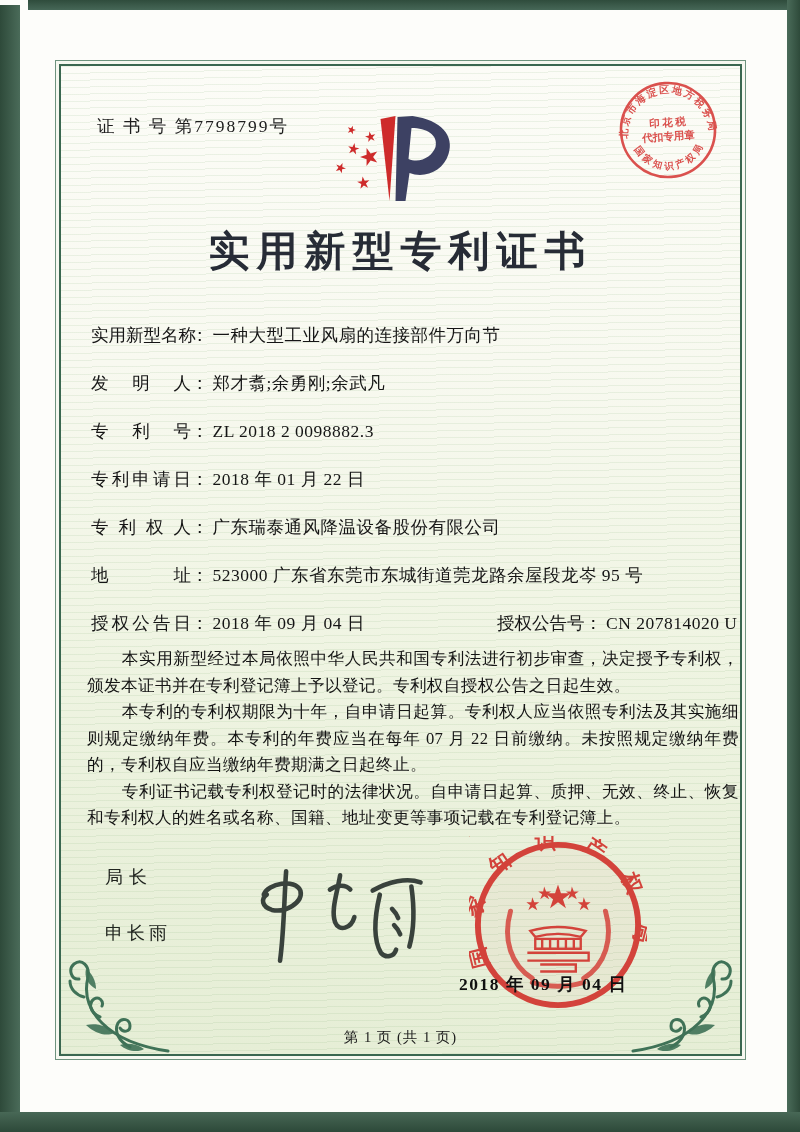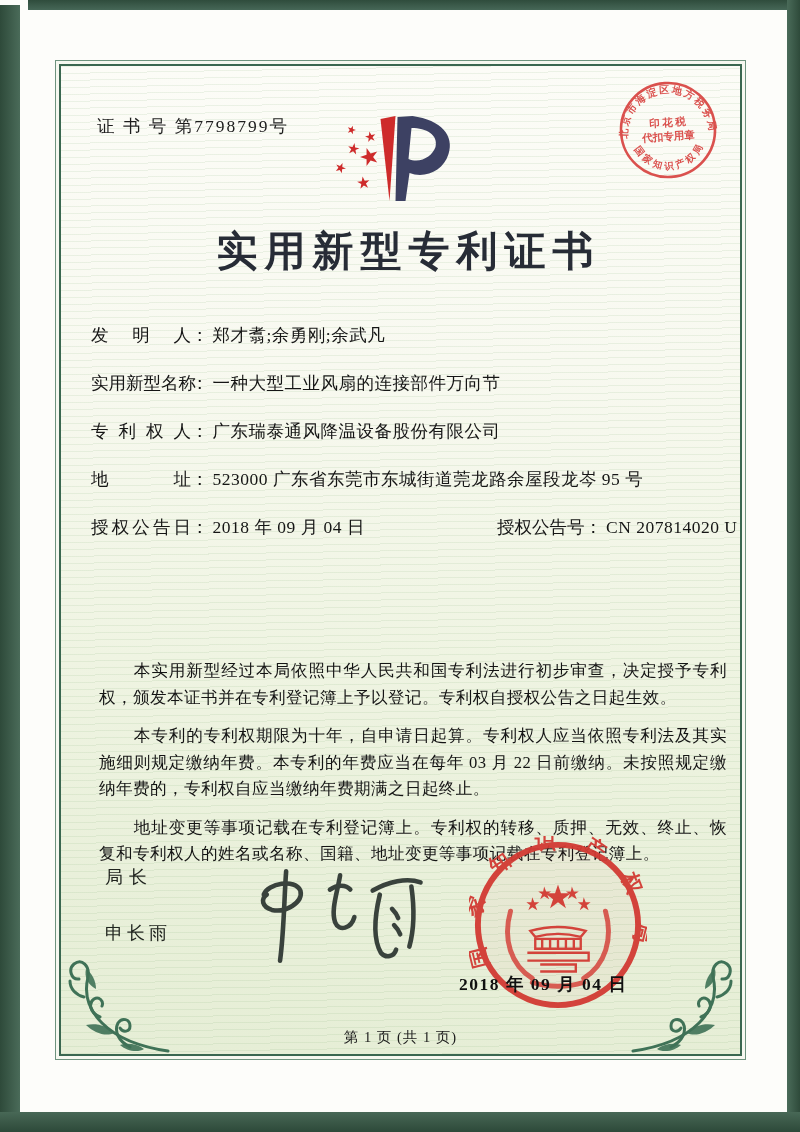--- a/index.html
+++ b/index.html
@@ -17,36 +17,36 @@
   .frame{position:absolute;left:55px;top:60px;width:691px;height:1000px;border:1px solid #6e937e;padding:3px;box-sizing:border-box;background:#f6f8f0;}
   .frame-inner{position:relative;width:100%;height:100%;box-sizing:border-box;border:2px solid #3a6750;
     background:
       repeating-linear-gradient(179deg, rgba(122,170,112,0.13) 0 1px, rgba(122,170,112,0) 1px 7px),
       linear-gradient(180deg,#fcfcf7 0%,#f8f9f0 30%,#eff4e2 60%,#e9f0da 82%,#e6eed6 100%);
     overflow:hidden;}
 
   .cert-no{position:absolute;left:36px;top:48px;font-size:17.5px;letter-spacing:2px;color:#1d1d1d;}
 
   .title{position:absolute;top:158px;left:0;width:100%;text-align:center;font-size:41px;font-weight:700;
-    letter-spacing:7px;color:#272c36;padding-left:8px;}
+    letter-spacing:7px;color:#272c36;}
 
   .logo{position:absolute;left:264px;top:50px;}
 
   .tax-stamp{position:absolute;right:20px;top:12px;opacity:.92;}
 
   .fields{position:absolute;top:258px;left:30px;right:20px;font-size:17.5px;color:#151515;}
   .frow{margin-bottom:26px;line-height:22px;position:relative;white-space:nowrap;}
   .flabel{display:inline-block;width:100px;text-align:justify;text-align-last:justify;vertical-align:bottom;}
   .fcolon{margin-right:4px;}
   .fvalue{letter-spacing:.5px;}
   .frow .right-pair{position:absolute;left:374px;top:0;margin-left:32px;}
 
   .paras{position:absolute;top:580px;left:26px;width:652px;font-size:16.6px;line-height:26.5px;
     color:#141414;text-align:justify;letter-spacing:.4px;}
-  .paras p{margin:12px;text-indent:2.1em;}
+  .paras p{margin:0;text-indent:2.1em;}
 
   .director{position:absolute;left:44px;top:799px;color:#20241f;}
   .director-title{font-size:18px;letter-spacing:6px;}
   .director-name{font-size:18px;letter-spacing:4px;margin-top:32px;}
 
   .signature{position:absolute;left:168px;top:793px;}
 
   .office-seal{position:absolute;left:408px;top:770px;opacity:.95;}
   .seal-date{position:absolute;left:398px;top:906px;font-size:17.5px;font-weight:600;letter-spacing:1.5px;color:#101010;z-index:5;}
 
@@ -130,43 +130,49 @@
         </g>
         <polygon points="53,3 68,0 62,85" fill="#ce2b2b"></polygon>
         <path fill="#3d4163" fill-rule="evenodd" d="M70,1 L85,0 C114,4 127,20 121,38 C116,55 97,63 82,57 L78,85 L68,85 Z
              M84,12 C83,22 82,32 81,43 C93,48 105,40 108,31 C111,19 99,12 84,12 Z"></path>
       </svg>
 
       <div class="title">实用新型专利证书</div>
 
       <div class="fields">
         <div class="frow">
+          <span class="flabel">实用新型名称</span><span class="fcolon">：</span><span class="fvalue">一种大型工业风扇的连接部件万向节</span>
+        </div>
+        <div class="frow">
           <span class="flabel">发明人</span><span class="fcolon">：</span><span class="fvalue">郑才翥;余勇刚;余武凡</span>
         </div>
         <div class="frow">
-          <span class="flabel">实用新型名称</span><span class="fcolon">：</span><span class="fvalue">一种大型工业风扇的连接部件万向节</span>
+          <span class="flabel">专利号</span><span class="fcolon">：</span><span class="fvalue">ZL 2018 2 0098882.3</span>
+        </div>
+        <div class="frow">
+          <span class="flabel">专利申请日</span><span class="fcolon">：</span><span class="fvalue">2018 年 01 月 22 日</span>
         </div>
         <div class="frow">
           <span class="flabel">专利权人</span><span class="fcolon">：</span><span class="fvalue">广东瑞泰通风降温设备股份有限公司</span>
         </div>
         <div class="frow">
           <span class="flabel">地址</span><span class="fcolon">：</span><span class="fvalue">523000 广东省东莞市东城街道莞龙路余屋段龙岑 95 号</span>
         </div>
         <div class="frow">
           <span class="flabel">授权公告日</span><span class="fcolon">：</span><span class="fvalue">2018 年 09 月 04 日</span>
           <span class="right-pair">
             <span>授权公告号</span><span class="fcolon">：</span><span class="fvalue">CN 207814020 U</span>
           </span>
         </div>
       </div>
 
       <div class="paras">
         <p>本实用新型经过本局依照中华人民共和国专利法进行初步审查，决定授予专利权，颁发本证书并在专利登记簿上予以登记。专利权自授权公告之日起生效。</p>
-        <p>本专利的专利权期限为十年，自申请日起算。专利权人应当依照专利法及其实施细则规定缴纳年费。本专利的年费应当在每年 03 月 22 日前缴纳。未按照规定缴纳年费的，专利权自应当缴纳年费期满之日起终止。</p>
-        <p>地址变更等事项记载在专利登记簿上。专利权的转移、质押、无效、终止、恢复和专利权人的姓名或名称、国籍、地址变更等事项记载在专利登记簿上。</p>
+        <p>本专利的专利权期限为十年，自申请日起算。专利权人应当依照专利法及其实施细则规定缴纳年费。本专利的年费应当在每年 07 月 22 日前缴纳。未按照规定缴纳年费的，专利权自应当缴纳年费期满之日起终止。</p>
+        <p>专利证书记载专利权登记时的法律状况。自申请日起算、质押、无效、终止、恢复和专利权人的姓名或名称、国籍、地址变更等事项记载在专利登记簿上。</p>
       </div>
 
       <div class="director">
         <div class="director-title">局长</div>
         <div class="director-name">申长雨</div>
       </div>
 
       <svg class="signature" width="210" height="112" viewBox="0 0 200 110">
         <g stroke="#39423c" stroke-width="4.5" fill="none" stroke-linecap="round" stroke-linejoin="round">
           <path d="M53,12 C51,38 51,70 47,100"></path>

